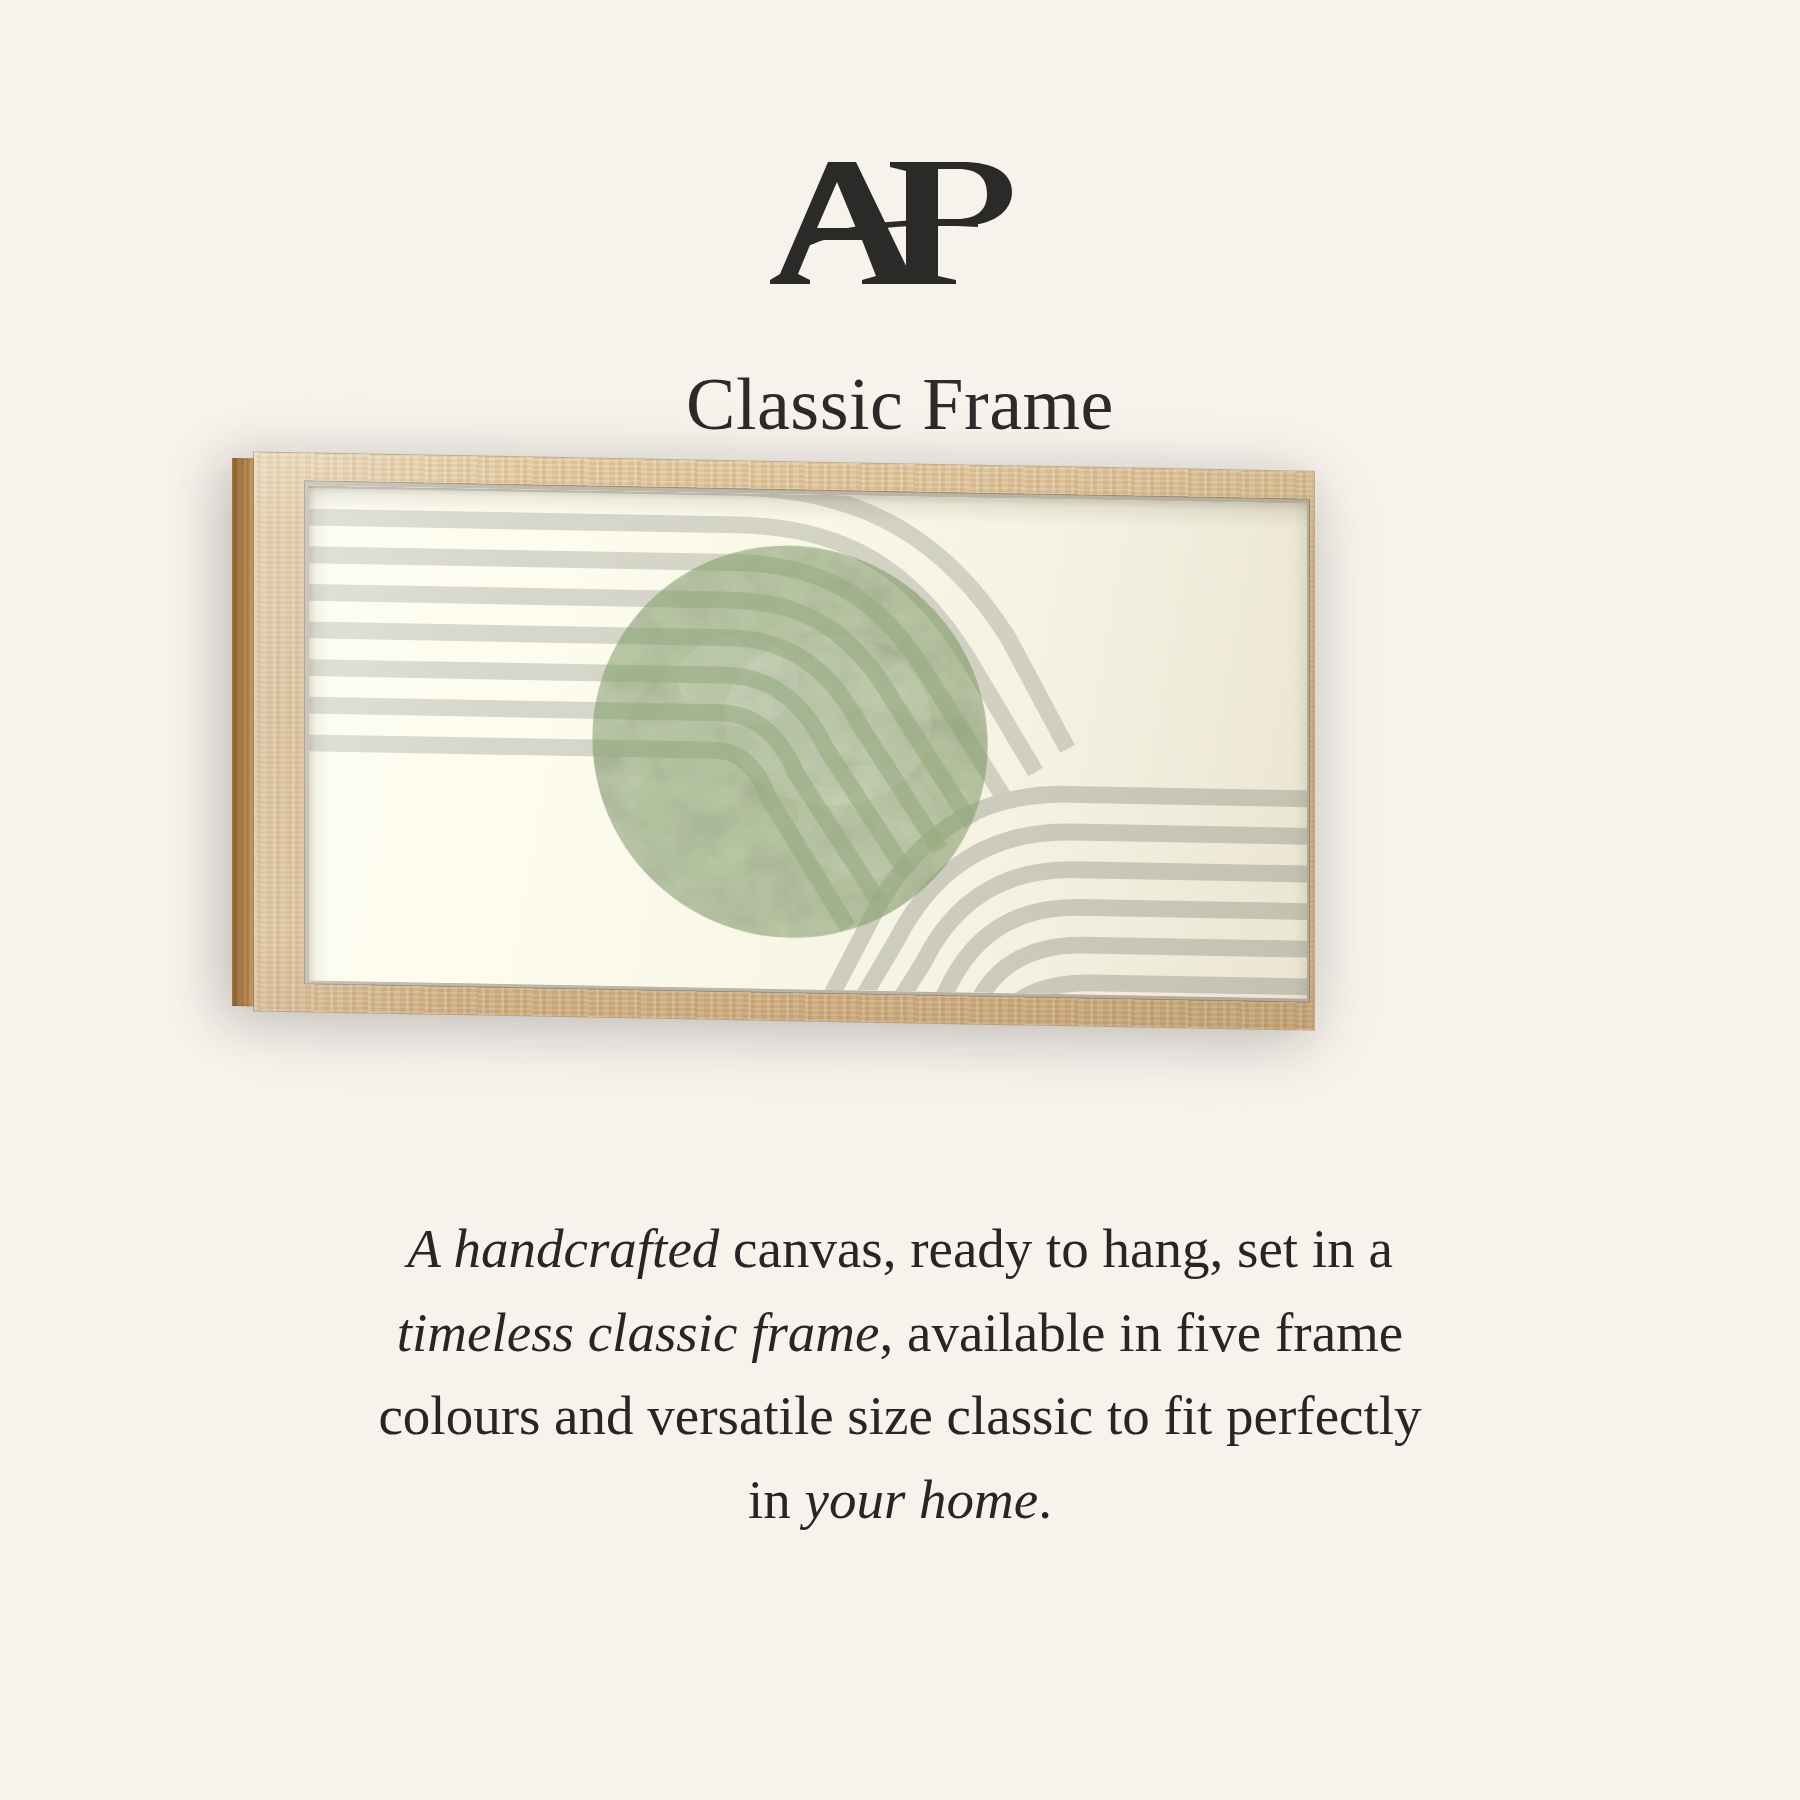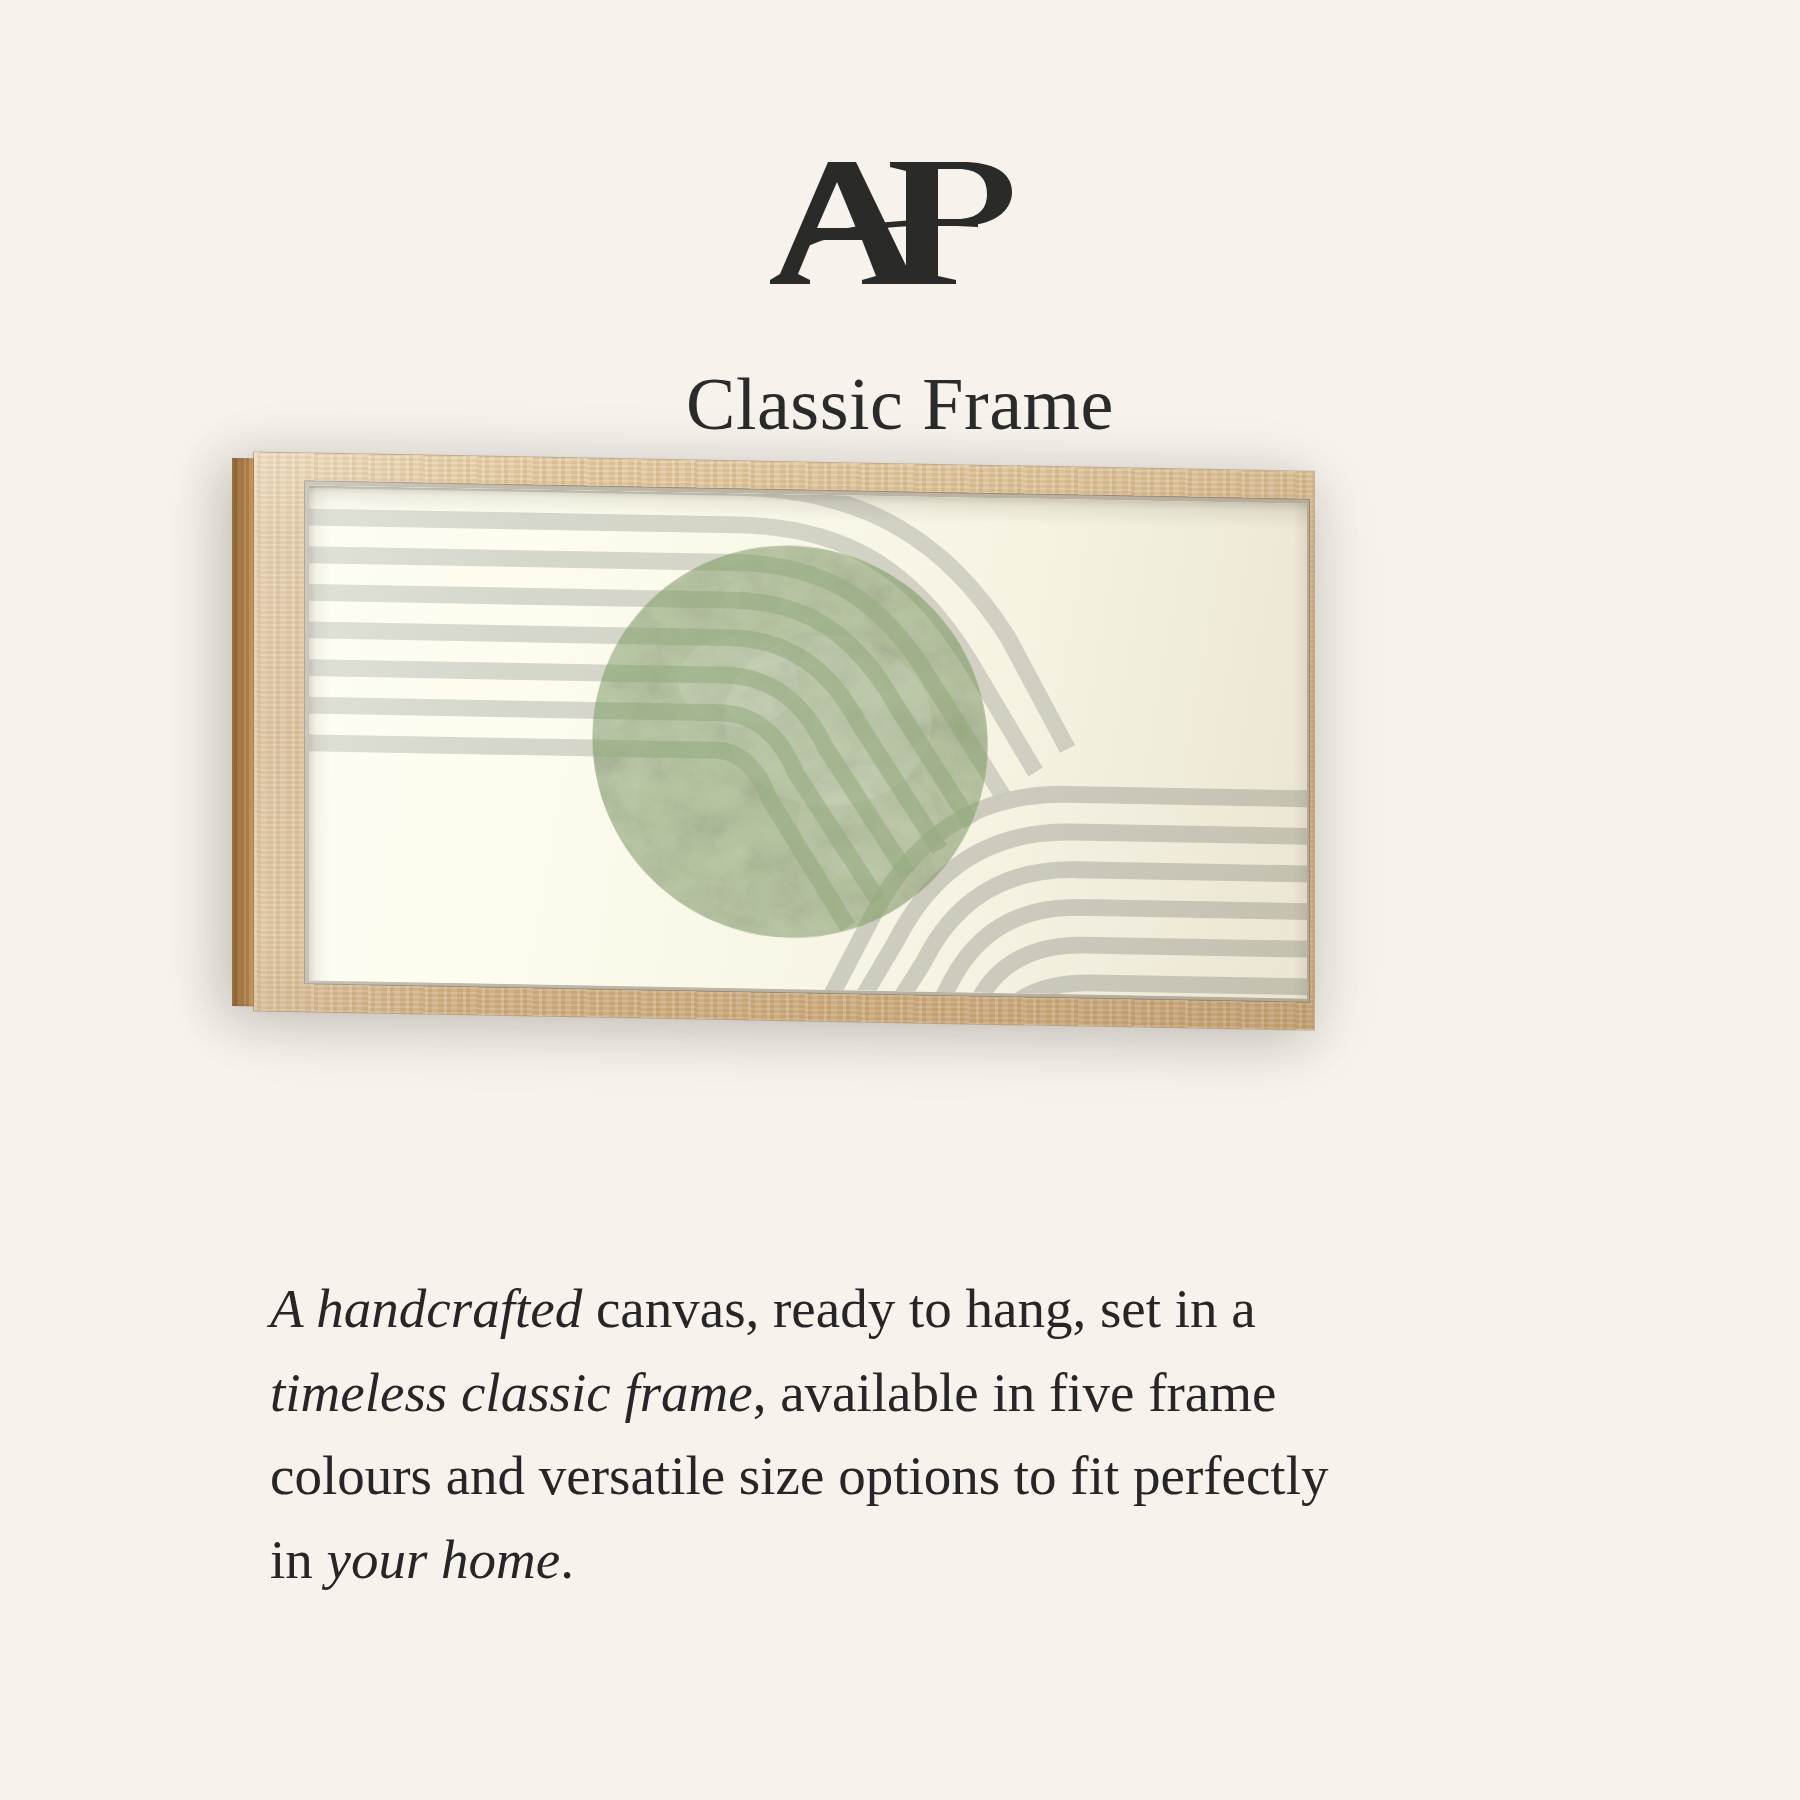--- a/index.html
+++ b/index.html
@@ -130,22 +130,22 @@
       linear-gradient(90deg,rgba(92,84,64,.20) 0px,rgba(92,84,64,.06) 7px,rgba(92,84,64,0) 22px),
       linear-gradient(270deg,rgba(92,84,64,.10) 0px,rgba(92,84,64,0) 14px);
     z-index:9;
   }
 
   .art-svg{position:absolute;left:0;top:0;width:100%;height:100%;display:block;}
 
   
   .description{
     position:absolute;
-    left:270px;right:270px;top:1267px;
-    text-align:left;
+    left:270px;right:270px;top:1207px;
+    text-align:center;
     color:#272525;
     font-family:"Liberation Serif",serif;
     font-size:55px;
     line-height:1.52;
   }
   .description em{font-style:italic;}
 </style>
 </head>
 <body>
 
@@ -272,19 +272,19 @@
     </div>
   </div>
 
   <div class="description">
     <div>
       <em>A handcrafted</em><span> canvas, ready to hang, set in a</span>
     </div>
     <div>
       <em>timeless classic frame</em><span>, available in five frame</span>
     </div>
-    <div>colours and versatile size options to fit perfectly</div>
+    <div>colours and versatile size classic to fit perfectly</div>
     <div>
       <span>in </span><em>your home</em><span>.</span>
     </div>
   </div>
 
 </div>
 
 </body></html>

